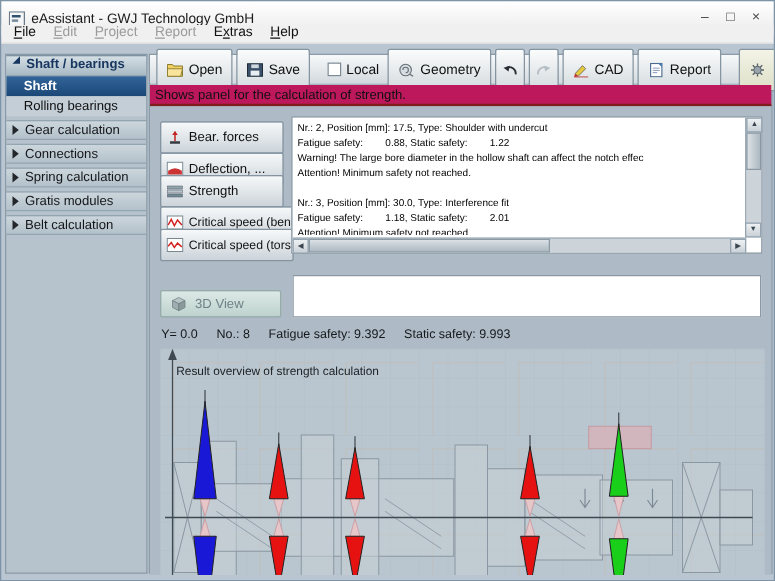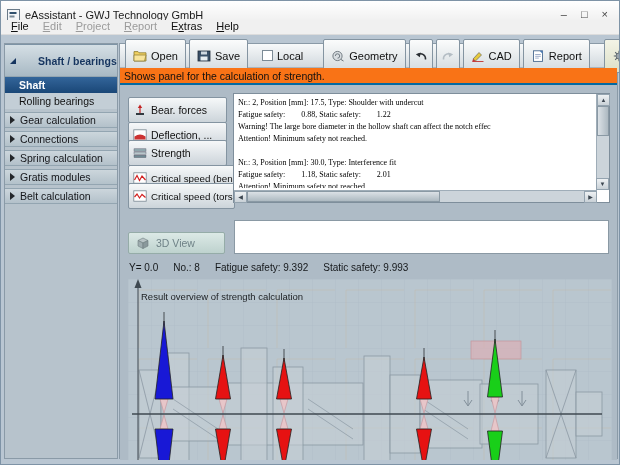--- a/index.html
+++ b/index.html
@@ -14,45 +14,45 @@
   .win-controls span{font-size:11px;color:#444;line-height:1}
 
   
   .menubar{position:absolute;left:0;top:19px;width:100%;height:15px;background:#f0f0f0;border-bottom:1px solid #dcdcdc;display:flex;align-items:flex-start;padding-left:3px}
   .menu-item{font-size:11px;padding:0 7px;color:#111;white-space:nowrap}
   .menu-item.disabled{color:#9b9b9b}
   .menu-item .key{text-decoration:underline}
 
   
   .sidebar{position:absolute;left:3px;top:42px;width:114px;height:416px;background:#b7c3cc;border:1px solid #8a9aa7;overflow:hidden}
-  .side-header{height:33px;background:linear-gradient(#d5dfe5,#a8b9c4);border-top:1px solid #7d93a5;border-bottom:1px solid #93a5b1;display:flex;align-items:center;gap:22px;padding-left:5px;font-size:10.5px;font-weight:bold;color:#16355f}
+  .side-header{height:17px;background:linear-gradient(#d5dfe5,#a8b9c4);border-top:1px solid #7d93a5;border-bottom:1px solid #93a5b1;display:flex;align-items:flex-start;gap:5px;padding-left:5px;font-size:10.5px;font-weight:bold;color:#16355f}
   .tri-exp{width:0;height:0;border-bottom:6px solid #16355f;border-left:6px solid transparent}
   .side-sub{height:16px;display:flex;align-items:center;padding-left:14px;font-size:10.5px;color:#101010;background:#c3ced6}
   .side-sub.selected{background:linear-gradient(#33659a,#1a4777);color:#fff;font-weight:bold}
   .side-section{height:16px;margin-top:3px;background:linear-gradient(#ccd6dc,#b3c1ca);border-top:1px solid #93a5b1;border-bottom:1px solid #93a5b1;display:flex;align-items:center;gap:5px;padding-left:5px;font-size:10.5px;color:#15161a}
   .tri-col{width:0;height:0;border-left:5px solid #23262a;border-top:4px solid transparent;border-bottom:4px solid transparent}
 
   
   .main{position:absolute;left:118px;top:42px;width:499px;height:416px;background:#aebbc6;border:1px solid #8a9aa7}
   .toolbar{position:absolute;left:0;top:0;width:100%;height:24px;background:linear-gradient(#f7f9fa,#d2d9de);border-bottom:1px solid #a9b5bf;display:flex;align-items:center;padding-left:5px;gap:3px}
   .tbtn{height:34px;display:inline-flex;align-items:center;gap:4px;padding:0 7px;font-size:11px;color:#101010;background:linear-gradient(#fbfcfc,#d3dade);border:1px solid #8494a1;border-radius:2px;white-space:nowrap}
   .tbtn.small{padding:0 4px}
   .tbtn.disabled{color:#aab4bc}
   .tbtn.options-tint{background:linear-gradient(#f3f4e6,#dde0c8)}
   .gap-l{margin-left:11px}
   .checkbox{width:11px;height:11px;background:#fff;border:1px solid #7c8b96;display:inline-block}
-  .localwrap{display:inline-flex;align-items:flex-start;gap:4px;font-size:11px;color:#101010;margin-left:11px;margin-right:17px}
-  .statusline{position:absolute;left:0;top:24px;width:100%;height:17px;background:#f97316;border-bottom:2px solid #0369a1;font-size:10.5px;color:#101010;display:flex;align-items:center;padding-left:4px}
+  .localwrap{display:inline-flex;align-items:flex-start;gap:4px;font-size:11px;color:#101010;margin-left:11px;margin-right:4px}
+  .statusline{position:absolute;left:0;top:24px;width:100%;height:17px;background:#be185d;border-bottom:2px solid #7f1d1d;font-size:10.5px;color:#101010;display:flex;align-items:center;padding-left:4px}
 
   
   .content{position:absolute;left:0;top:41px;width:497px;height:375px;background:#aebbc6}
   .pbtn{position:absolute;height:17px;width:99px;display:flex;align-items:center;gap:4px;padding:12px 4px;font-size:10.5px;color:#101010;background:linear-gradient(#f6f8f9,#ccd4da);border:1px solid #8494a1;border-radius:2px;white-space:nowrap;overflow:hidden}
   .pbtn.wide{width:107px;font-size:9.8px}
   .results{position:absolute;left:113px;top:8px;width:377px;height:110px;background:#fff;border:1px solid #7e8e9b}
-  .results pre{font-family:Liberation Serif, serif;font-size:8px;line-height:12px;color:#000;padding:3px 0 0 4px;white-space:pre;overflow:hidden;width:360px;height:94px}
+  .results pre{font-family:Liberation Sans, sans-serif;font-size:8px;line-height:12px;color:#000;padding:3px 0 0 4px;white-space:pre;overflow:hidden;width:360px;height:94px}
   .vscroll{position:absolute;top:0;right:0;width:13px;height:96px;background:#ccd4da;border-left:1px solid #9fadb8}
   .sb-btn{width:13px;height:12px;background:linear-gradient(#eef1f3,#c9d1d7);border:1px solid #94a3af;display:flex;align-items:center;justify-content:center;font-size:6px;color:#3c4650;line-height:1}
   .sb-btn.v-down{position:absolute;bottom:0;left:-1px}
   .vthumb{position:absolute;top:12px;left:0;width:12px;height:30px;background:linear-gradient(90deg,#dbe1e6,#adb9c1);border:1px solid #8a99a4}
   .hscroll{position:absolute;left:0;bottom:0;height:12px;width:363px;background:#ccd4da;border-top:1px solid #9fadb8}
   .hscroll .left{position:absolute;left:0;top:0}
   .hscroll .right{position:absolute;right:0;top:0}
   .hthumb{position:absolute;left:13px;top:0;width:193px;height:11px;background:linear-gradient(#dbe1e6,#adb9c1);border:1px solid #8a99a4}
   .view3d{position:absolute;left:8px;top:147px;width:97px;height:22px;display:flex;align-items:center;gap:6px;padding:0 7px;font-size:10.5px;color:#6f8287;background:linear-gradient(#dce9e6,#bed2ce);border:1px solid #95aca8;border-radius:2px}
   .whitebox{position:absolute;left:114px;top:135px;width:375px;height:34px;background:#fff;border:1px solid #8a99a4}

